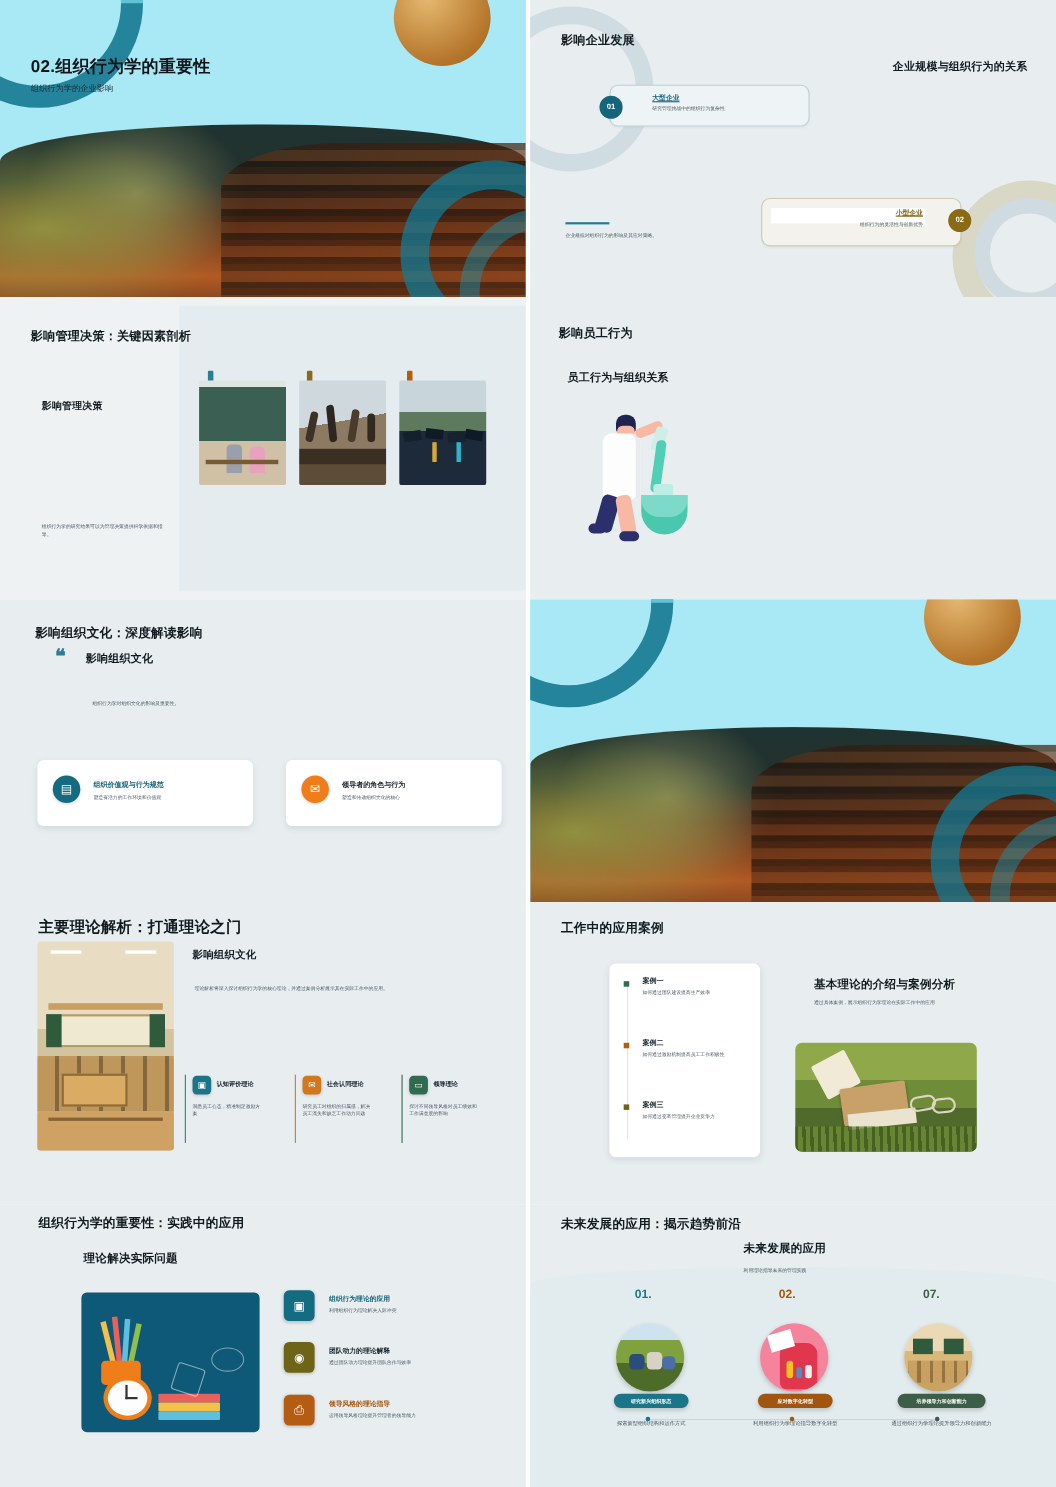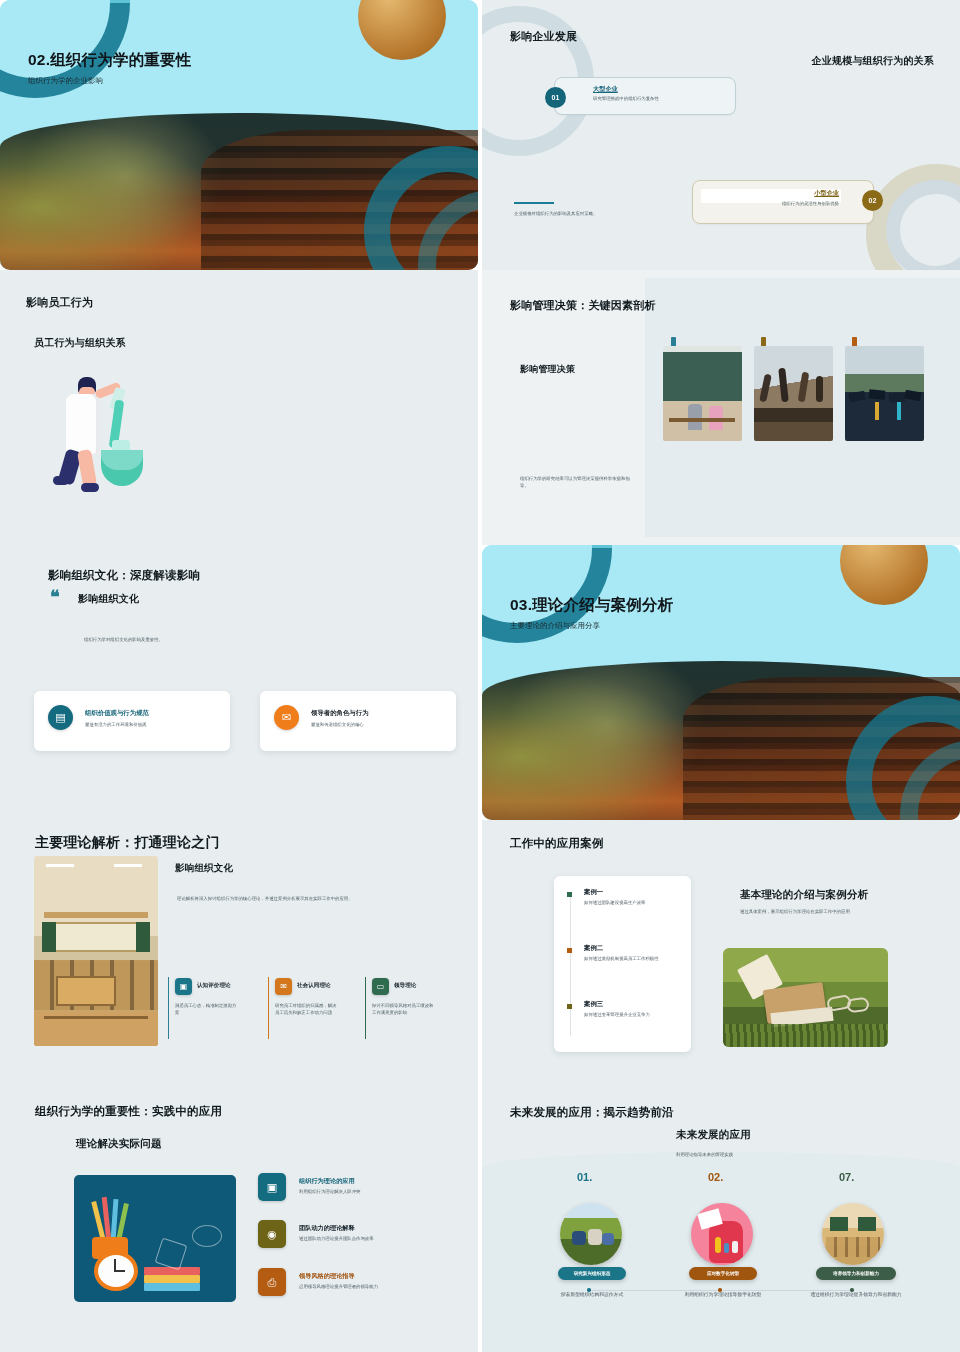--- a/index.html
+++ b/index.html
@@ -18,21 +18,21 @@
     width: 960px; height: 1352px;
   }
   .slide {
     position: relative;
     overflow: hidden;
     background: #e8eef0;
   }
   .slide-inner { position:absolute; inset:0; overflow:hidden; }
 
   
-  .cover { background:#a8e9f5;border-radius:10px; }
+  .cover { background:#a8e9f5; }
   .cover .sky { position:absolute; inset:0; background:#a8e9f5; }
   .cover .ring1 {
     position:absolute; left:-60px; top:-92px; width:190px; height:190px;
     border-radius:50%; border:20px solid #1b7e97; opacity:.95;
   }
   .cover .ring1b {
     position:absolute; left:-60px; top:-92px; width:190px; height:190px;
     border-radius:50%; border:20px solid #5fc4d6; clip-path: inset(0 0 50% 0);
   }
   .cover .gold {
@@ -165,20 +165,60 @@
 
       <div class="card2" style="left:210px; top:180px; width:182px; height:44px; background:#f3f2ec; border-color:#cfc9ae;">
         <div style="position:absolute; left:8px; top:8px; width:140px; height:14px; background:#fff;"></div>
         <div class="badge" style="right:-10px; top:9px; background:#8a6a16;">02</div>
         <div style="position:absolute; right:34px; top:8px; color:#7c6113; text-align:right;" class="underline-h">小型企业</div>
         <div class="tiny" style="position:absolute; right:34px; top:20px; text-align:right;">组织行为的灵活性与创新优势</div>
       </div>
 
       <div class="rule" style="left:32px; top:202px;"></div>
       <div class="tiny" style="position:absolute; left:32px; top:211px;">企业规模对组织行为的影响及其应对策略。</div>
+    </div>
+  </div>
+
+  <div class="slide">
+    <div class="slide-inner" style="background:#eef2f3;">
+      <div style="position:absolute; left:163px; top:8px; right:0; bottom:8px; background:#e4ecef;"></div>
+
+      <div class="title" style="left:28px; top:28px; font-size:11px; z-index:3;">影响管理决策：关键因素剖析</div>
+      <div class="title" style="left:38px; top:93px; font-size:9px;">影响管理决策</div>
+      <div class="tiny" style="position:absolute; left:38px; top:206px; width:110px;">组织行为学的研究结果可以为管理决策提供科学依据和指导。</div>
+
+      <div class="clip" style="left:189px; top:67px; background:#2a7f95;"></div>
+      <div class="ph" style="left:181px; top:76px; width:79px; height:95px;
+           background: linear-gradient(180deg,#dfe6e2 0 6%, #3b5f52 6% 58%, #cfc0a6 58% 100%);">
+        <div style="position:absolute;left:25px;top:58px;width:14px;height:26px;background:#9aa0ab;border-radius:4px 4px 0 0;"></div>
+        <div style="position:absolute;left:46px;top:60px;width:14px;height:24px;background:#e7a3bd;border-radius:4px 4px 0 0;"></div>
+        <div style="position:absolute;left:6px;top:72px;width:66px;height:4px;background:#7a5a33;"></div>
+      </div>
+
+      <div class="clip" style="left:279px; top:67px; background:#8a6a16;"></div>
+      <div class="ph" style="left:272px; top:76px; width:79px; height:95px;
+           background: linear-gradient(170deg,#cfd9dd 0 40%, #8d7a63 40% 70%, #5d4c38 70% 100%);">
+        <div style="position:absolute;left:8px;top:28px;width:7px;height:28px;background:#3b3129;border-radius:4px;transform:rotate(12deg);"></div>
+        <div style="position:absolute;left:26px;top:22px;width:7px;height:34px;background:#2e2721;border-radius:4px;transform:rotate(-6deg);"></div>
+        <div style="position:absolute;left:46px;top:26px;width:7px;height:30px;background:#4a3b2c;border-radius:4px;transform:rotate(9deg);"></div>
+        <div style="position:absolute;left:62px;top:30px;width:7px;height:26px;background:#32291f;border-radius:4px;"></div>
+        <div style="position:absolute;left:0;top:62px;width:79px;height:14px;background:#3a2f23;"></div>
+      </div>
+
+      <div class="clip" style="left:370px; top:67px; background:#b35c12;"></div>
+      <div class="ph" style="left:363px; top:76px; width:79px; height:95px;
+           background: linear-gradient(180deg,#c8d6dc 0 30%, #5d7a5e 30% 48%, #1d2a3a 48% 100%);">
+        <div style="position:absolute;left:4px;top:46px;width:16px;height:9px;background:#14202e;transform:rotate(-10deg);"></div>
+        <div style="position:absolute;left:24px;top:44px;width:16px;height:9px;background:#101b28;transform:rotate(6deg);"></div>
+        <div style="position:absolute;left:44px;top:47px;width:16px;height:9px;background:#16222f;transform:rotate(-4deg);"></div>
+        <div style="position:absolute;left:60px;top:45px;width:16px;height:9px;background:#0f1a26;transform:rotate(10deg);"></div>
+        <div style="position:absolute;left:30px;top:56px;width:4px;height:18px;background:#d9a832;"></div>
+        <div style="position:absolute;left:52px;top:56px;width:4px;height:18px;background:#2fb3c9;"></div>
+      </div>
+
     </div>
   </div>
 
   <div class="slide">
     <div class="slide-inner">
       <div class="title" style="left:26px; top:25px; font-size:11px;">影响员工行为</div>
       <div class="title" style="left:34px; top:66px; font-size:10px;">员工行为与组织关系</div>
 
       <div>
         <div class="sci" style="left:78px; top:107px; width:18px; height:16px; background:#1e2350; border-radius:8px 8px 3px 3px;"></div>
@@ -193,62 +233,22 @@
         <div class="sci" style="left:112px; top:130px; width:9px; height:48px; background:#4fcfb6; border-radius:4px; transform:rotate(8deg);"></div>
         <div class="sci" style="left:112px; top:170px; width:18px; height:12px; background:#bdeee6; border-radius:3px;"></div>
         <div class="sci" style="left:101px; top:180px; width:42px; height:36px; background:#49c8ae; border-radius:0 0 22px 22px;"></div>
         <div class="sci" style="left:101px; top:180px; width:42px; height:20px; background:#8fe0d0; border-radius:0 0 16px 16px; opacity:.75;"></div>
       </div>
 
     </div>
   </div>
 
   <div class="slide">
-    <div class="slide-inner" style="background:#eef2f3;">
-      <div style="position:absolute; left:163px; top:8px; right:0; bottom:8px; background:#e4ecef;"></div>
-
-      <div class="title" style="left:28px; top:28px; font-size:11px; z-index:3;">影响管理决策：关键因素剖析</div>
-      <div class="title" style="left:38px; top:93px; font-size:9px;">影响管理决策</div>
-      <div class="tiny" style="position:absolute; left:38px; top:206px; width:110px;">组织行为学的研究结果可以为管理决策提供科学依据和指导。</div>
-
-      <div class="clip" style="left:189px; top:67px; background:#2a7f95;"></div>
-      <div class="ph" style="left:181px; top:76px; width:79px; height:95px;
-           background: linear-gradient(180deg,#dfe6e2 0 6%, #3b5f52 6% 58%, #cfc0a6 58% 100%);">
-        <div style="position:absolute;left:25px;top:58px;width:14px;height:26px;background:#9aa0ab;border-radius:4px 4px 0 0;"></div>
-        <div style="position:absolute;left:46px;top:60px;width:14px;height:24px;background:#e7a3bd;border-radius:4px 4px 0 0;"></div>
-        <div style="position:absolute;left:6px;top:72px;width:66px;height:4px;background:#7a5a33;"></div>
-      </div>
-
-      <div class="clip" style="left:279px; top:67px; background:#8a6a16;"></div>
-      <div class="ph" style="left:272px; top:76px; width:79px; height:95px;
-           background: linear-gradient(170deg,#cfd9dd 0 40%, #8d7a63 40% 70%, #5d4c38 70% 100%);">
-        <div style="position:absolute;left:8px;top:28px;width:7px;height:28px;background:#3b3129;border-radius:4px;transform:rotate(12deg);"></div>
-        <div style="position:absolute;left:26px;top:22px;width:7px;height:34px;background:#2e2721;border-radius:4px;transform:rotate(-6deg);"></div>
-        <div style="position:absolute;left:46px;top:26px;width:7px;height:30px;background:#4a3b2c;border-radius:4px;transform:rotate(9deg);"></div>
-        <div style="position:absolute;left:62px;top:30px;width:7px;height:26px;background:#32291f;border-radius:4px;"></div>
-        <div style="position:absolute;left:0;top:62px;width:79px;height:14px;background:#3a2f23;"></div>
-      </div>
-
-      <div class="clip" style="left:370px; top:67px; background:#b35c12;"></div>
-      <div class="ph" style="left:363px; top:76px; width:79px; height:95px;
-           background: linear-gradient(180deg,#c8d6dc 0 30%, #5d7a5e 30% 48%, #1d2a3a 48% 100%);">
-        <div style="position:absolute;left:4px;top:46px;width:16px;height:9px;background:#14202e;transform:rotate(-10deg);"></div>
-        <div style="position:absolute;left:24px;top:44px;width:16px;height:9px;background:#101b28;transform:rotate(6deg);"></div>
-        <div style="position:absolute;left:44px;top:47px;width:16px;height:9px;background:#16222f;transform:rotate(-4deg);"></div>
-        <div style="position:absolute;left:60px;top:45px;width:16px;height:9px;background:#0f1a26;transform:rotate(10deg);"></div>
-        <div style="position:absolute;left:30px;top:56px;width:4px;height:18px;background:#d9a832;"></div>
-        <div style="position:absolute;left:52px;top:56px;width:4px;height:18px;background:#2fb3c9;"></div>
-      </div>
-
-    </div>
-  </div>
-
-  <div class="slide">
-    <div class="slide-inner">
-      <div class="title" style="left:48px; top:23px; font-size:11.5px;">影响组织文化：深度解读影响</div>
+    <div class="slide-inner">
+      <div class="title" style="left:32px; top:23px; font-size:11.5px;">影响组织文化：深度解读影响</div>
       <div class="quote" style="left:50px; top:41px;">❝</div>
       <div class="title" style="left:78px; top:47px; font-size:10px;">影响组织文化</div>
       <div class="tiny" style="position:absolute; left:84px; top:92px;">组织行为学对组织文化的影响及重要性。</div>
 
       <div class="wcard" style="left:34px; top:146px; width:196px; height:60px;"></div>
       <div class="ic" style="left:48px; top:160px; width:25px; height:25px; background:#146b80; font-size:11px;">▤</div>
       <div class="ct-h" style="position:absolute; left:85px; top:164px; font-size:6.4px; color:#17657b;">组织价值观与行为规范</div>
       <div class="tiny" style="position:absolute; left:85px; top:177px;">塑造有活力的工作环境和价值观</div>
 
       <div class="wcard" style="left:260px; top:146px; width:196px; height:60px;"></div>
@@ -261,24 +261,20 @@
   <div class="slide cover">
     <div class="slide-inner">
       <div class="sky"></div>
       <div class="ring1"></div>
       <div class="ring1b"></div>
       <div class="gold"></div>
       <div class="photo"></div>
       <div class="books"></div>
       <div class="teal-ring"></div>
       <div class="teal-ring2"></div>
-      <div class="ct">
-        <h1>03.理论介绍与案例分析</h1>
-        <p>主要理论的介绍与应用分享</p>
-      </div>
     </div>
   </div>
 
   <div class="slide">
     <div class="slide-inner">
       <div class="title" style="left:35px; top:14px; font-size:14px;">主要理论解析：打通理论之门</div>
 
       <div class="ph" style="left:34px; top:36px; width:124px; height:190px; border-radius:3px;
            background: linear-gradient(180deg,#e8ddc3 0 42%, #d2c49f 42% 56%, #c9a56a 56% 100%);">
         <div style="position:absolute;left:12px;top:8px;width:28px;height:3px;background:#fff;"></div>

